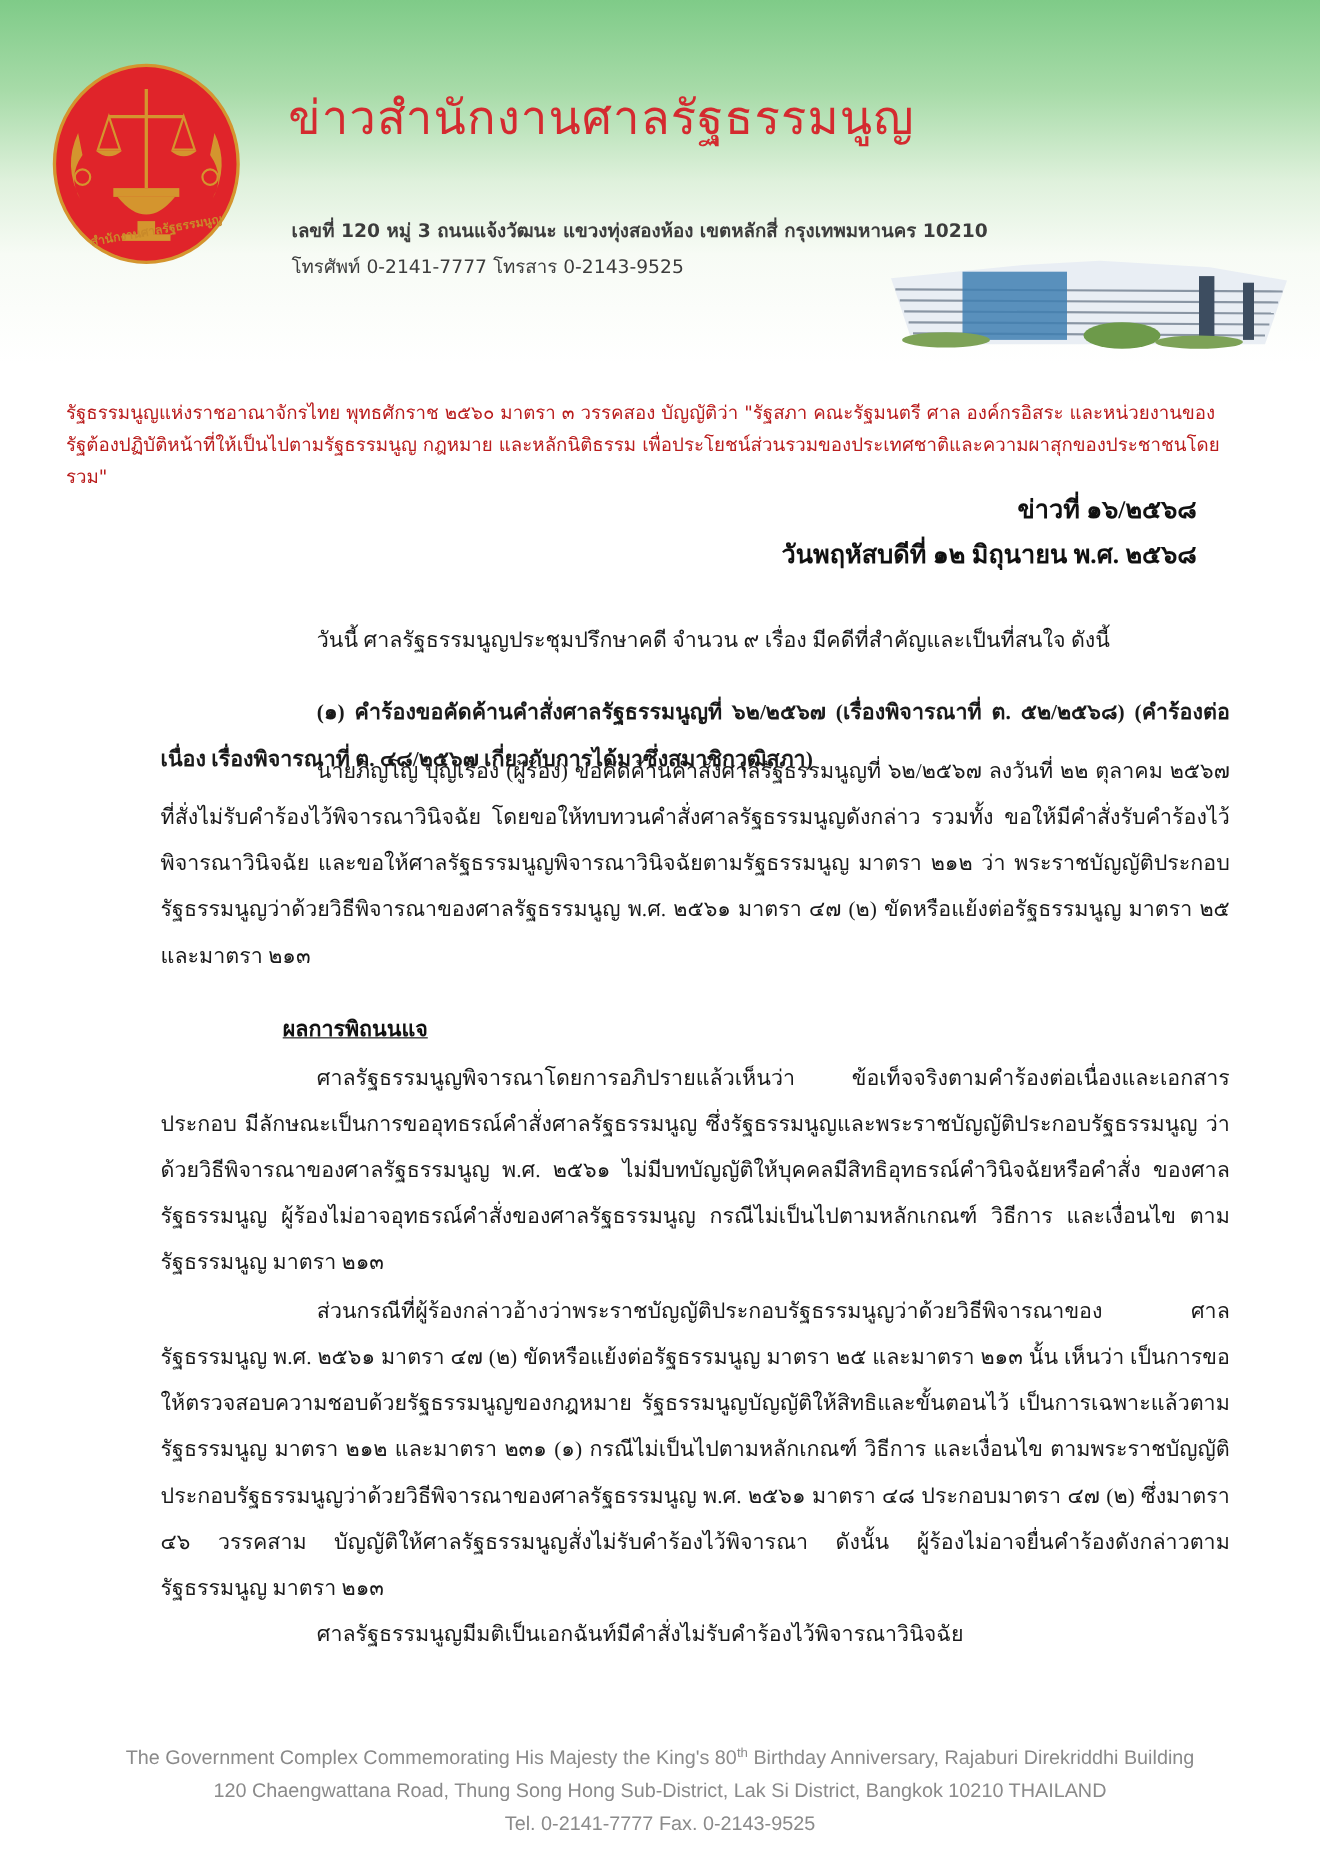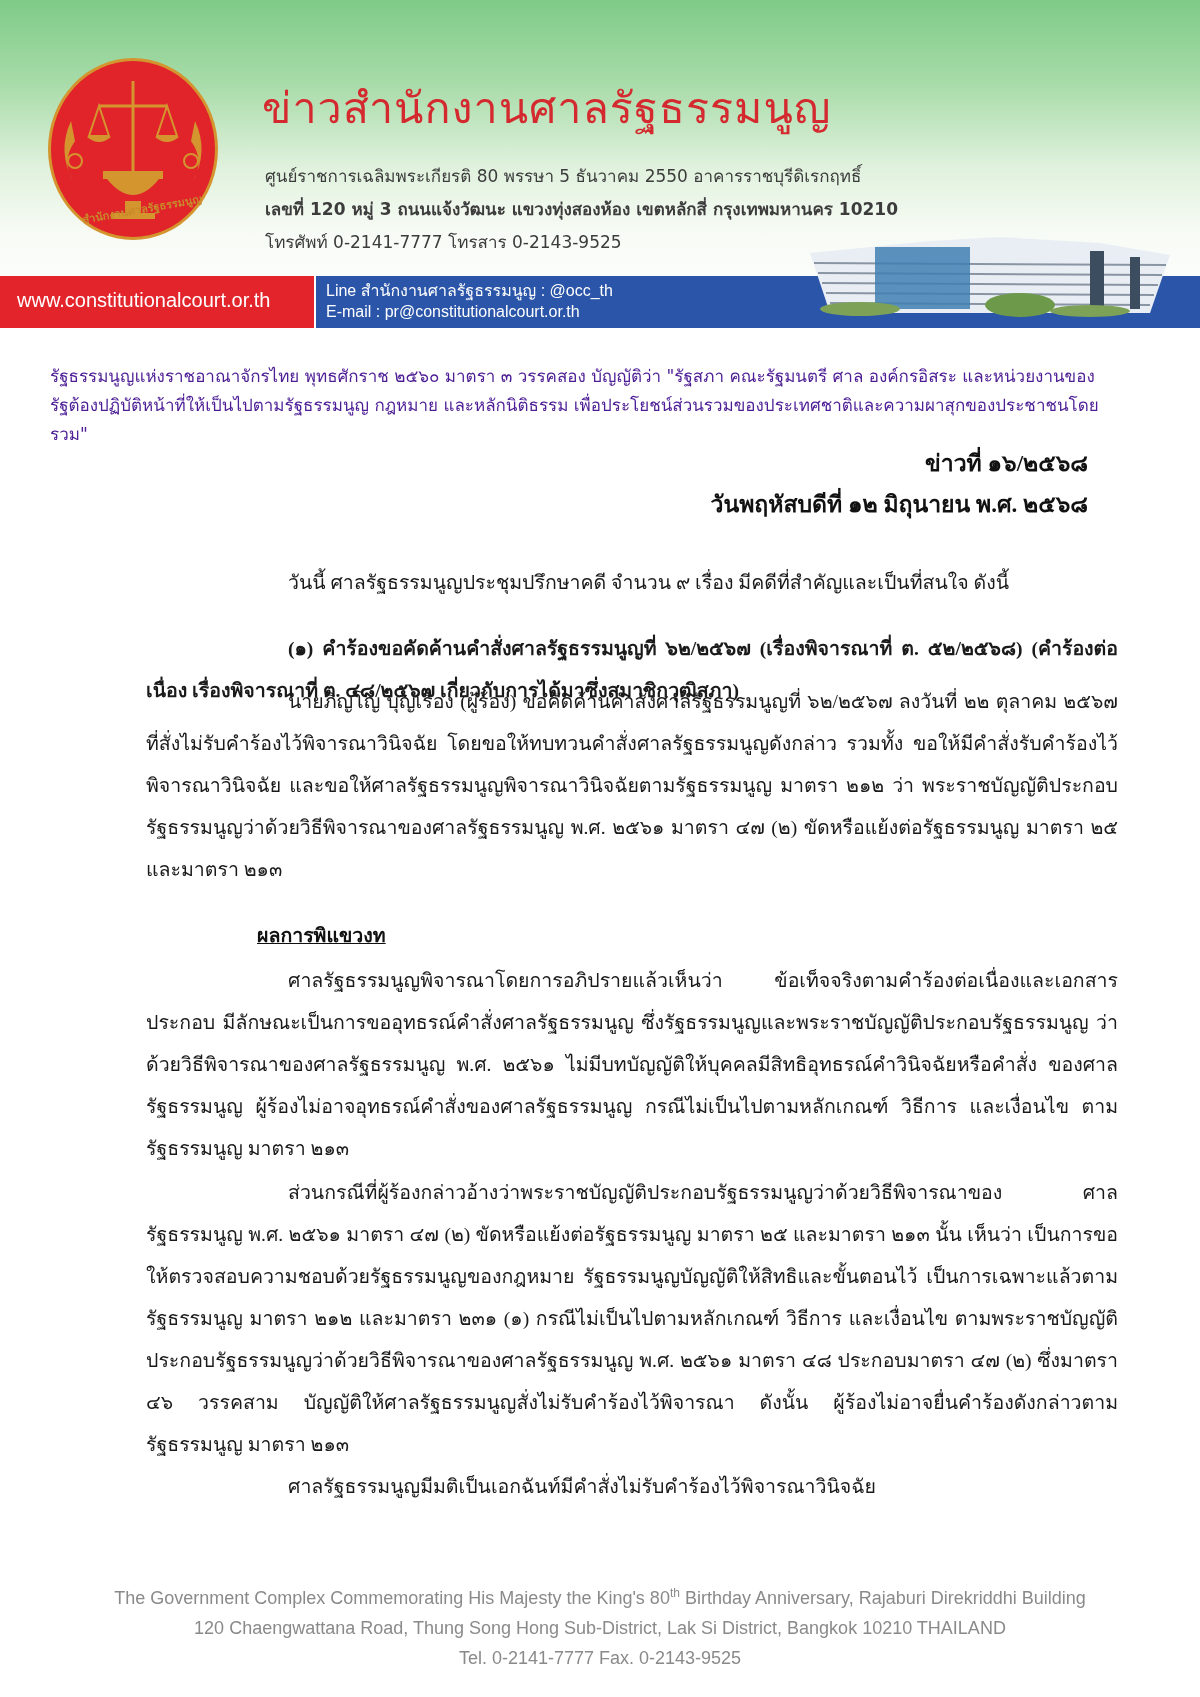--- a/index.html
+++ b/index.html
@@ -21,21 +21,21 @@
 
   .strip { position: absolute; left: 0; top: 276px; width: 1200px; height: 52px; }
   .strip-red { position: absolute; left: 0; top: 0; width: 314px; height: 52px; background: #e3242b; }
   .strip-blue { position: absolute; left: 316px; top: 0; width: 884px; height: 52px; background: #2b55a8; }
   .web-url { position: absolute; left: 17px; top: 13px; color: #fff; font-size: 20px; font-family: "Liberation Sans", sans-serif; }
   .line-txt { position: absolute; left: 326px; top: 4px; color: #fff; font-size: 16px; font-family: "Liberation Sans", sans-serif; line-height: 21px; }
 
   .building { position: absolute; left: 800px; top: 233px; width: 380px; height: 85px; }
 
   
-  .const-quote { position: absolute; left: 50px; top: 362px; width: 1060px; color: #4c1d95; font-size: 17px; line-height: 29px; }
+  .const-quote { position: absolute; left: 60px; top: 362px; width: 1060px; color: #b91c1c; font-size: 17px; line-height: 29px; }
   .right-block { position: absolute; right: 112px; text-align: right; font-family: "Liberation Serif", serif; font-weight: bold; font-size: 23px; }
   .news-no { top: 445px; }
   .news-date { top: 486px; margin-left: 40px; }
 
   .doc-text { position: absolute; left: 115px; width: 972px; font-family: "Liberation Serif", serif; font-size: 19.5px; color: #1a1a1a; line-height: 42px; text-align: justify; }
   .indent { text-indent: 142px; margin-left: 31px; }
   .p-intro { top: 562px; }
   .p-head { top: 628px; font-weight: bold; }
   .p-body1 { top: 681px; }
   .section-head { position: absolute; left: 257px; top: 920px; font-family: "Liberation Serif", serif; font-weight: bold; font-size: 19.5px; text-decoration: underline; }
@@ -68,35 +68,23 @@
 
       <path d="M20 60 Q6 90 22 120 Q10 100 24 80 Z" fill="#d4952e"></path>
       <path d="M144 60 Q158 90 142 120 Q154 100 140 80 Z" fill="#d4952e"></path>
       <circle cx="24" cy="100" r="7" fill="none" stroke="#d4952e" stroke-width="2"></circle>
       <circle cx="140" cy="100" r="7" fill="none" stroke="#d4952e" stroke-width="2"></circle>
     </svg>
   </div>
   <div class="seal-caption">สำนักงานศาลรัฐธรรมนูญ</div>
 
   <div class="title">ข่าวสำนักงานศาลรัฐธรรมนูญ</div>
-  <div class="addr addr1">ศูนย์ราชการเฉลิมพระเกียรติ 80 พรรษา 5 ธันวาคม 2550 อาคารราชบุรีดิเรกฤทธิ์</div>
   <div class="addr addr2">เลขที่ 120 หมู่ 3 ถนนแจ้งวัฒนะ แขวงทุ่งสองห้อง เขตหลักสี่ กรุงเทพมหานคร 10210</div>
   <div class="addr addr3">โทรศัพท์ 0-2141-7777  โทรสาร 0-2143-9525</div>
 
-  <div class="strip">
-    <div class="strip-red">
-      <span class="web-url">www.constitutionalcourt.or.th</span>
-    </div>
-    <div class="strip-blue">
-      <div class="line-txt" style="left:10px;">
-        <div>Line สำนักงานศาลรัฐธรรมนูญ : @occ_th</div>
-        <div>E-mail : pr@constitutionalcourt.or.th</div>
-      </div>
-    </div>
-  </div>
 
   <svg class="building" viewBox="0 0 380 85">
     <polygon points="10,20 130,8 200,4 300,10 370,22 350,80 30,80" fill="#e9eef4"></polygon>
     <g stroke="#8995a3" stroke-width="2">
       <line x1="14" y1="30" x2="366" y2="32"></line>
       <line x1="18" y1="40" x2="362" y2="42"></line>
       <line x1="22" y1="50" x2="358" y2="52"></line>
       <line x1="26" y1="60" x2="354" y2="62"></line>
       <line x1="30" y1="70" x2="350" y2="72"></line>
     </g>
@@ -110,21 +98,21 @@
 </div>
 
 <div class="const-quote">รัฐธรรมนูญแห่งราชอาณาจักรไทย พุทธศักราช ๒๕๖๐ มาตรา ๓ วรรคสอง บัญญัติว่า "รัฐสภา คณะรัฐมนตรี ศาล องค์กรอิสระ และหน่วยงานของรัฐต้องปฏิบัติหน้าที่ให้เป็นไปตามรัฐธรรมนูญ กฎหมาย และหลักนิติธรรม เพื่อประโยชน์ส่วนรวมของประเทศชาติและความผาสุกของประชาชนโดยรวม"</div>
 
 <div class="right-block news-no">ข่าวที่  ๑๖/๒๕๖๘</div>
 <div class="right-block news-date">วันพฤหัสบดีที่  ๑๒  มิถุนายน  พ.ศ.  ๒๕๖๘</div>
 
 <div class="doc-text indent p-intro">วันนี้ ศาลรัฐธรรมนูญประชุมปรึกษาคดี  จำนวน  ๙  เรื่อง  มีคดีที่สำคัญและเป็นที่สนใจ  ดังนี้</div>
 <div class="doc-text indent p-head">(๑)  คำร้องขอคัดค้านคำสั่งศาลรัฐธรรมนูญที่  ๖๒/๒๕๖๗  (เรื่องพิจารณาที่  ต. ๕๒/๒๕๖๘) (คำร้องต่อเนื่อง  เรื่องพิจารณาที่  ต. ๔๘/๒๕๖๗  เกี่ยวกับการได้มาซึ่งสมาชิกวุฒิสภา)</div>
 <div class="doc-text indent p-body1">นายภิญโญ  บุญเรือง  (ผู้ร้อง)  ขอคัดค้านคำสั่งศาลรัฐธรรมนูญที่  ๖๒/๒๕๖๗  ลงวันที่  ๒๒  ตุลาคม ๒๕๖๗  ที่สั่งไม่รับคำร้องไว้พิจารณาวินิจฉัย  โดยขอให้ทบทวนคำสั่งศาลรัฐธรรมนูญดังกล่าว  รวมทั้ง ขอให้มีคำสั่งรับคำร้องไว้พิจารณาวินิจฉัย  และขอให้ศาลรัฐธรรมนูญพิจารณาวินิจฉัยตามรัฐธรรมนูญ  มาตรา  ๒๑๒ ว่า  พระราชบัญญัติประกอบรัฐธรรมนูญว่าด้วยวิธีพิจารณาของศาลรัฐธรรมนูญ  พ.ศ.  ๒๕๖๑  มาตรา  ๔๗  (๒) ขัดหรือแย้งต่อรัฐธรรมนูญ  มาตรา  ๒๕  และมาตรา  ๒๑๓</div>
-<div class="section-head">ผลการพิแขวงท</div>
+<div class="section-head">ผลการพิถนนแจ</div>
 <div class="doc-text indent p-body2">ศาลรัฐธรรมนูญพิจารณาโดยการอภิปรายแล้วเห็นว่า  ข้อเท็จจริงตามคำร้องต่อเนื่องและเอกสาร ประกอบ  มีลักษณะเป็นการขออุทธรณ์คำสั่งศาลรัฐธรรมนูญ  ซึ่งรัฐธรรมนูญและพระราชบัญญัติประกอบรัฐธรรมนูญ ว่าด้วยวิธีพิจารณาของศาลรัฐธรรมนูญ  พ.ศ.  ๒๕๖๑  ไม่มีบทบัญญัติให้บุคคลมีสิทธิอุทธรณ์คำวินิจฉัยหรือคำสั่ง ของศาลรัฐธรรมนูญ  ผู้ร้องไม่อาจอุทธรณ์คำสั่งของศาลรัฐธรรมนูญ  กรณีไม่เป็นไปตามหลักเกณฑ์  วิธีการ  และเงื่อนไข ตามรัฐธรรมนูญ  มาตรา  ๒๑๓</div>
 <div class="doc-text indent p-body3">ส่วนกรณีที่ผู้ร้องกล่าวอ้างว่าพระราชบัญญัติประกอบรัฐธรรมนูญว่าด้วยวิธีพิจารณาของ ศาลรัฐธรรมนูญ  พ.ศ.  ๒๕๖๑  มาตรา  ๔๗  (๒)  ขัดหรือแย้งต่อรัฐธรรมนูญ  มาตรา  ๒๕  และมาตรา  ๒๑๓  นั้น เห็นว่า  เป็นการขอให้ตรวจสอบความชอบด้วยรัฐธรรมนูญของกฎหมาย  รัฐธรรมนูญบัญญัติให้สิทธิและขั้นตอนไว้ เป็นการเฉพาะแล้วตามรัฐธรรมนูญ  มาตรา  ๒๑๒  และมาตรา  ๒๓๑  (๑)  กรณีไม่เป็นไปตามหลักเกณฑ์  วิธีการ และเงื่อนไข  ตามพระราชบัญญัติประกอบรัฐธรรมนูญว่าด้วยวิธีพิจารณาของศาลรัฐธรรมนูญ  พ.ศ.  ๒๕๖๑  มาตรา  ๔๘ ประกอบมาตรา  ๔๗  (๒)  ซึ่งมาตรา  ๔๖  วรรคสาม  บัญญัติให้ศาลรัฐธรรมนูญสั่งไม่รับคำร้องไว้พิจารณา ดังนั้น  ผู้ร้องไม่อาจยื่นคำร้องดังกล่าวตามรัฐธรรมนูญ  มาตรา  ๒๑๓</div>
 <div class="doc-text indent p-body4">ศาลรัฐธรรมนูญมีมติเป็นเอกฉันท์มีคำสั่งไม่รับคำร้องไว้พิจารณาวินิจฉัย</div>
 
 <div class="footer">
   <div><span>The Government Complex Commemorating His Majesty the King's 80</span><sup>th</sup><span> Birthday Anniversary, Rajaburi Direkriddhi Building</span></div>
   <div>120 Chaengwattana Road, Thung Song Hong Sub-District, Lak Si District, Bangkok 10210 THAILAND</div>
   <div>Tel. 0-2141-7777  Fax. 0-2143-9525</div>
 </div>
 

